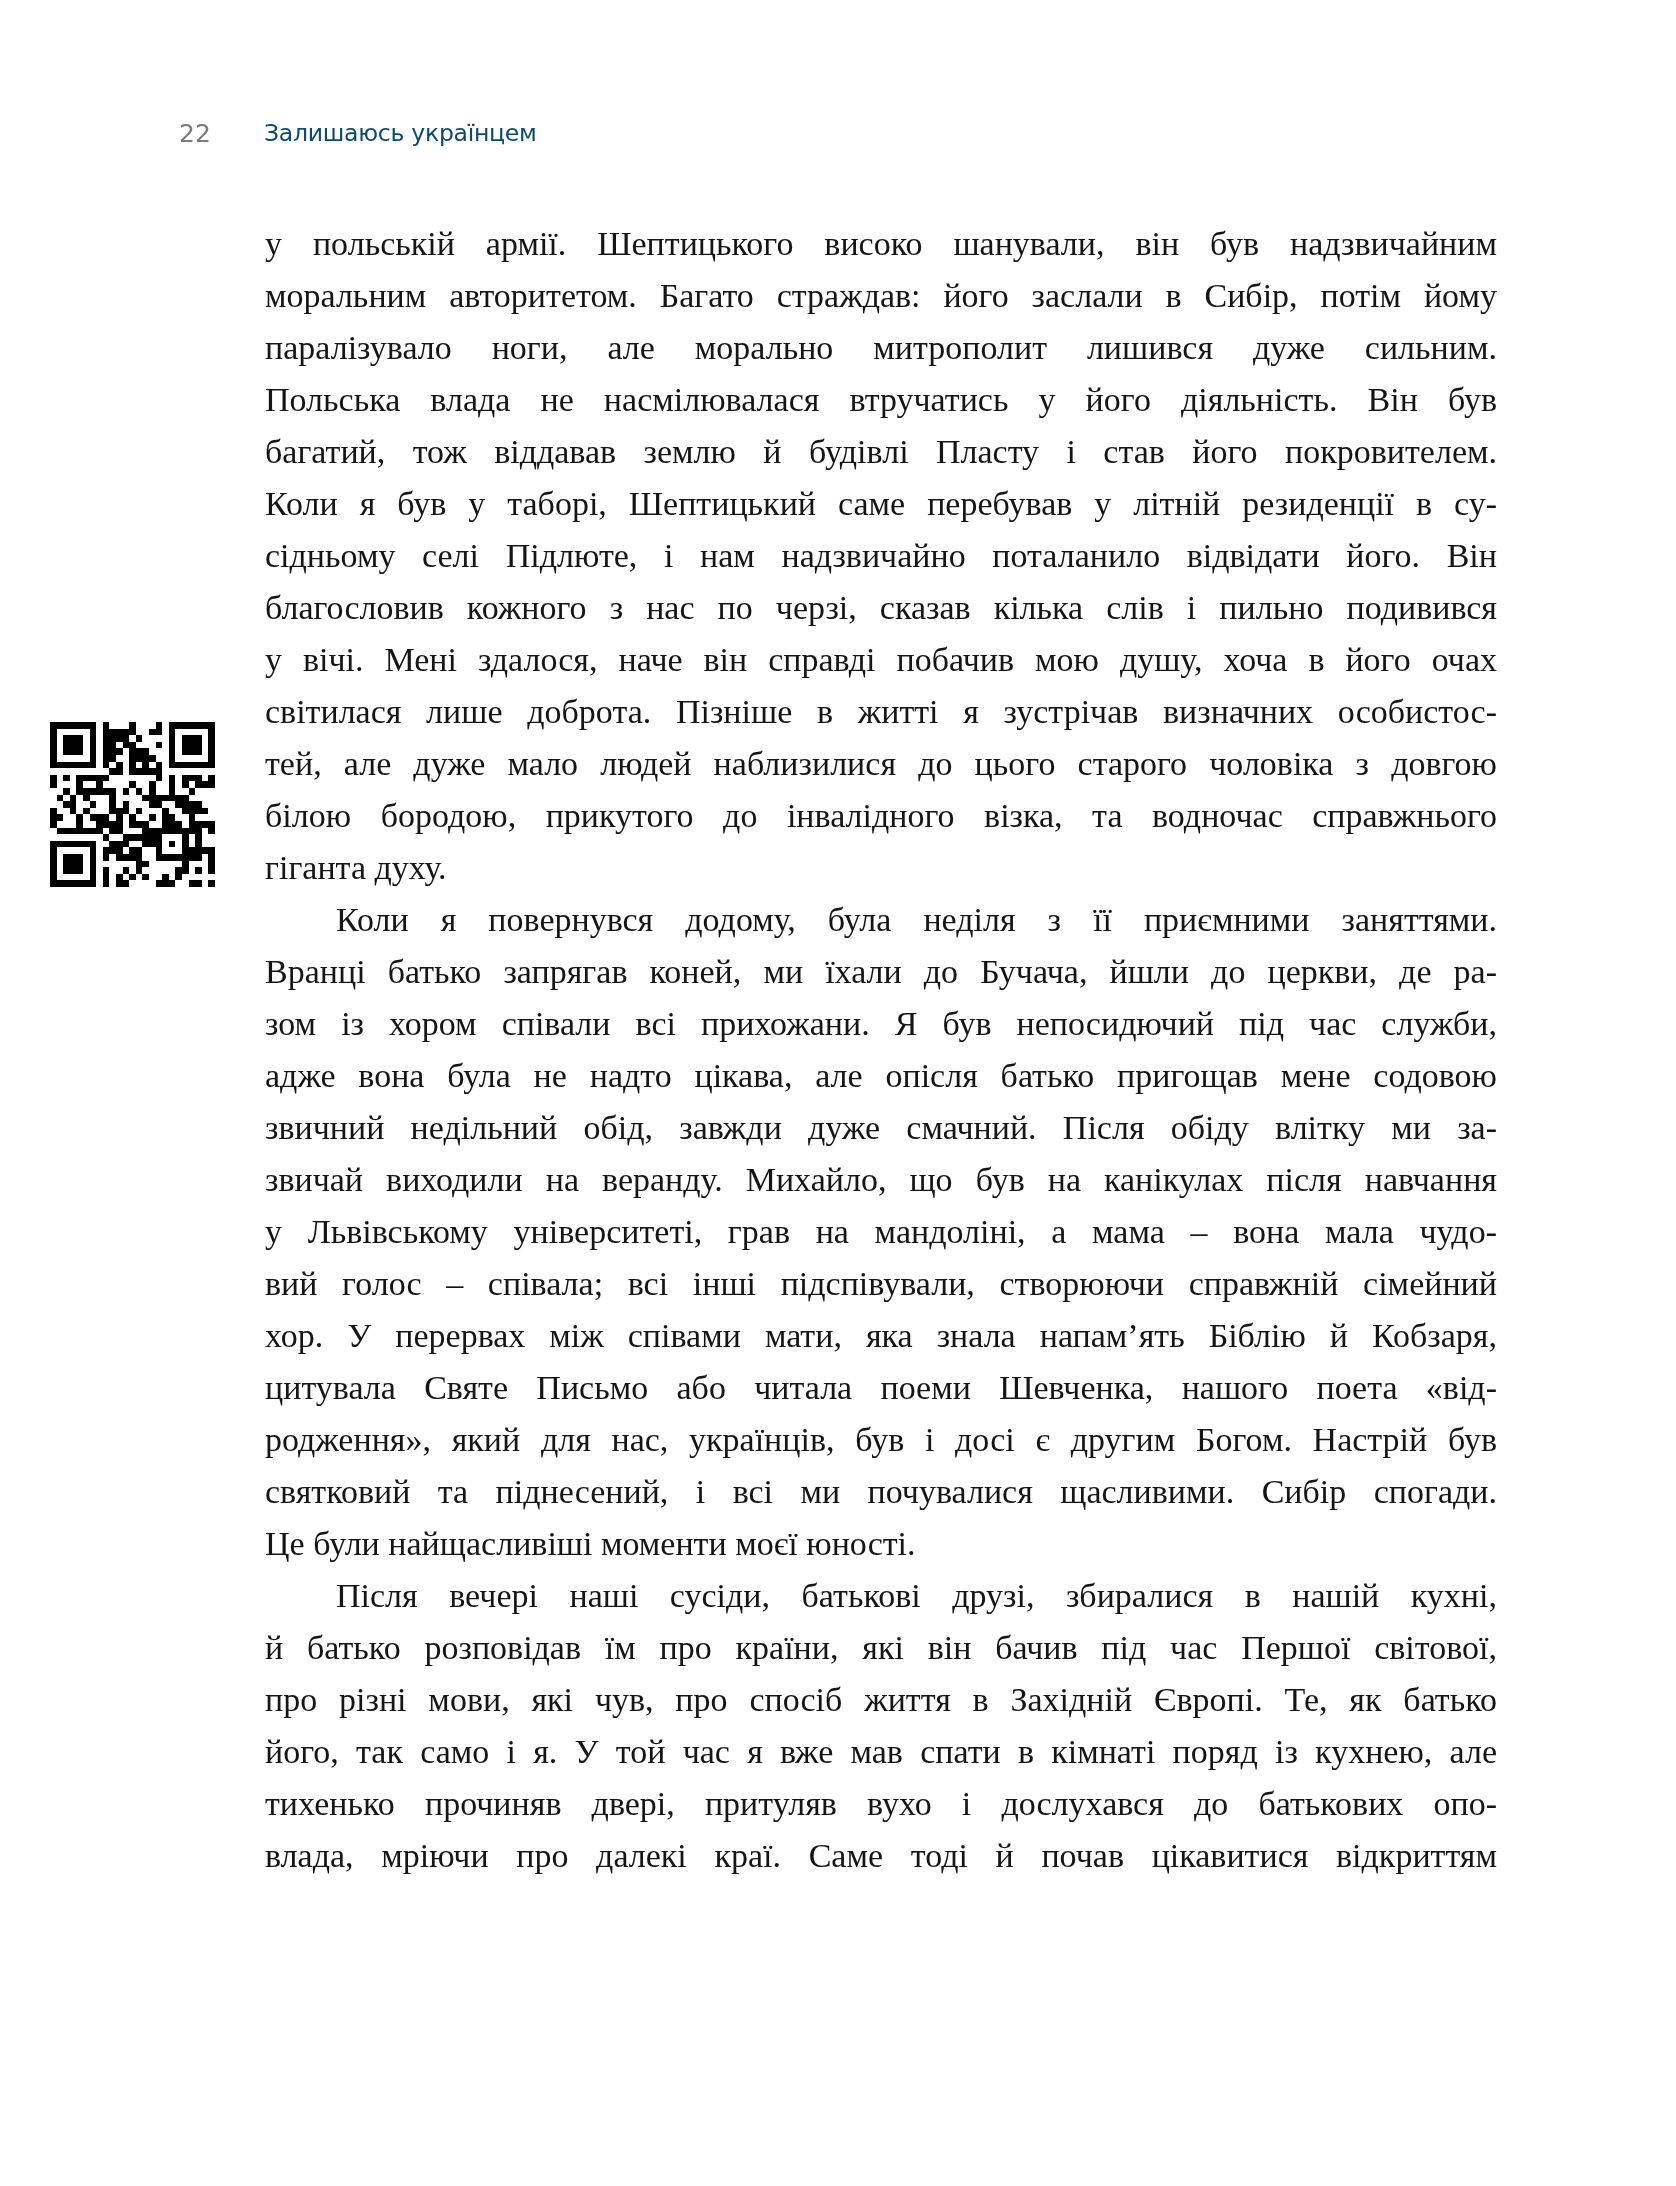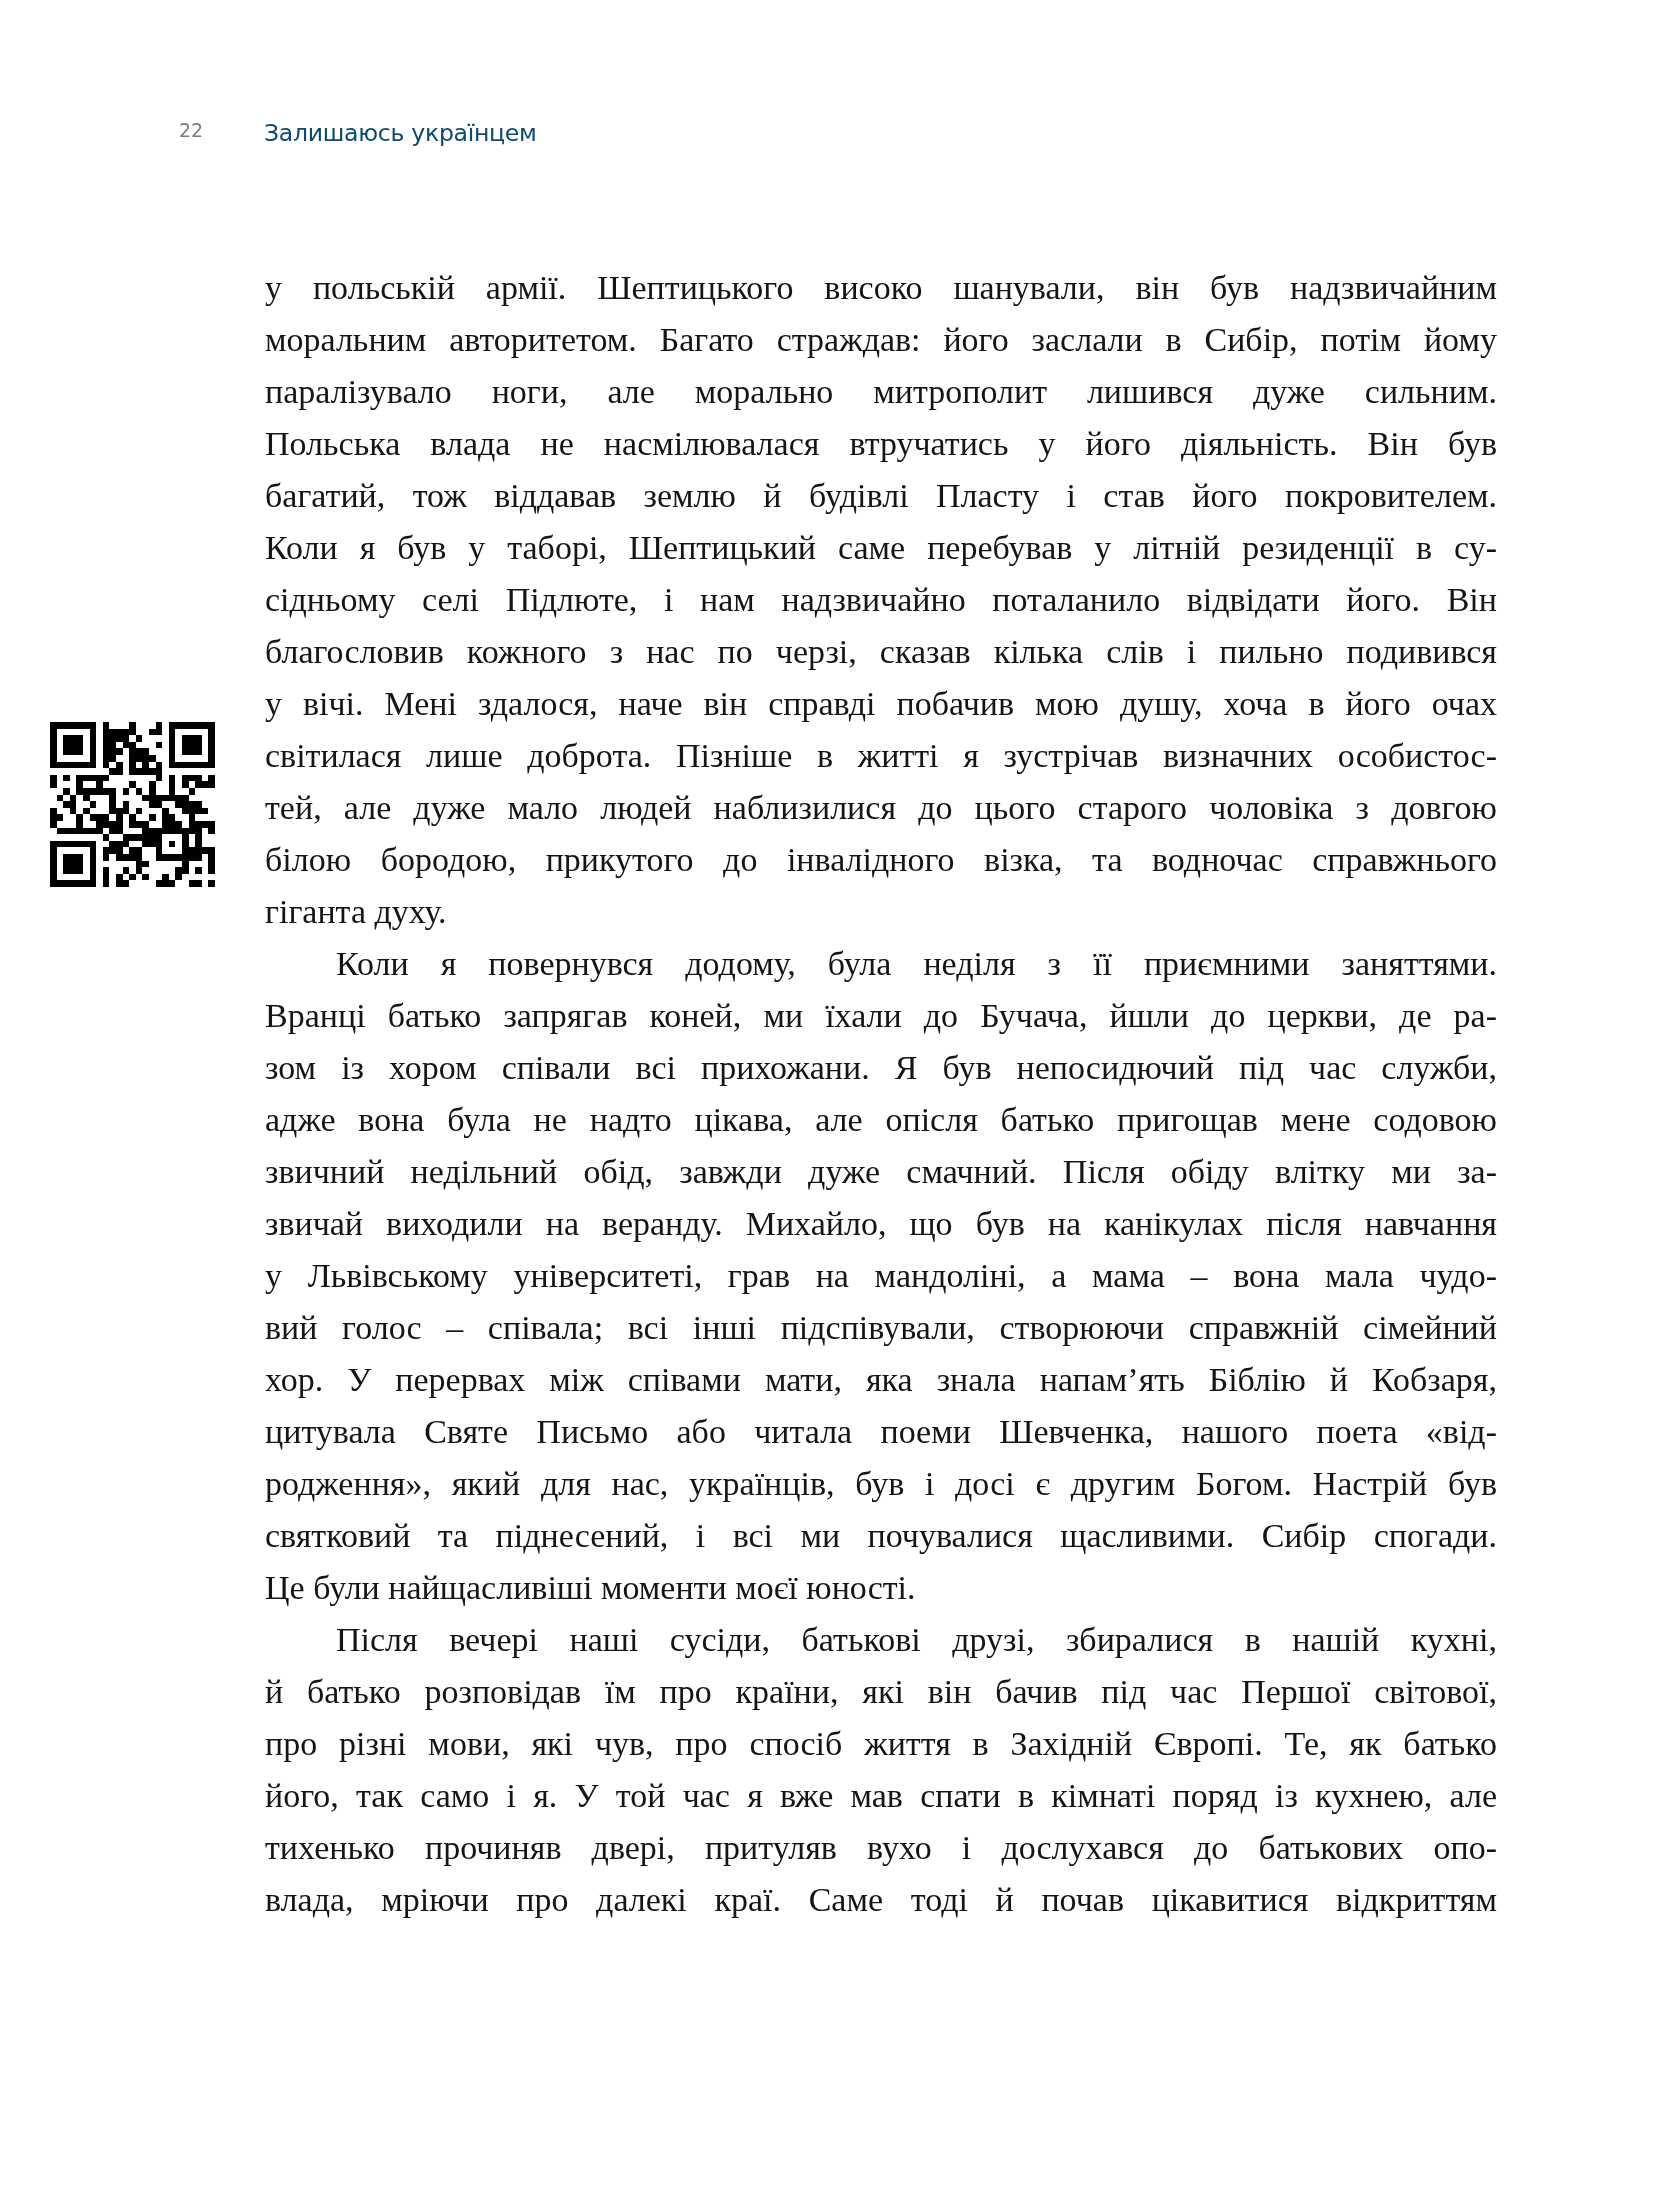--- a/index.html
+++ b/index.html
@@ -1,29 +1,29 @@
 <!DOCTYPE html>
 <html style="font-size:14px"><head>
 <meta charset="utf-8">
 <style>
   html, body { margin: 0; padding: 0; background: #ffffff; }
   body { width: 1677px; height: 2186px; position: relative; overflow: hidden; }
   .page-header { position: absolute; top: 119px; left: 0; height: 35px; }
   .page-number {
     position: absolute; left: 179px; top: 0;
-    font-family: "DejaVu Sans", sans-serif; font-size: 19px; color: #7a7a7a; white-space: nowrap;
+    font-family: "DejaVu Sans", sans-serif; font-size: 25px; color: #7a7a7a; white-space: nowrap;
   }
   .running-title {
     position: absolute; left: 264px; top: 0;
     font-family: "DejaVu Sans", sans-serif; font-size: 23.6px; color: #0c4a6e; white-space: nowrap;
     letter-spacing: -0.3px;
   }
   .body-text {
     position: absolute; left: 265px; top: 218px; width: 1232px;
-    font-family: "Liberation Serif", serif; font-size: 34px; color: #151515; margin-top: 44px;
+    font-family: "Liberation Serif", serif; font-size: 34px; color: #151515;
   }
   .line {
     height: 52px; line-height: 52px; white-space: nowrap;
     text-align: justify; text-align-last: justify;
     overflow: visible;
   }
   .line.last { text-align-last: left; }
   .line.indent { padding-left: 71px; }
   .qr { position: absolute; left: 50px; top: 722px; width: 165px; height: 165px; }
 </style>

